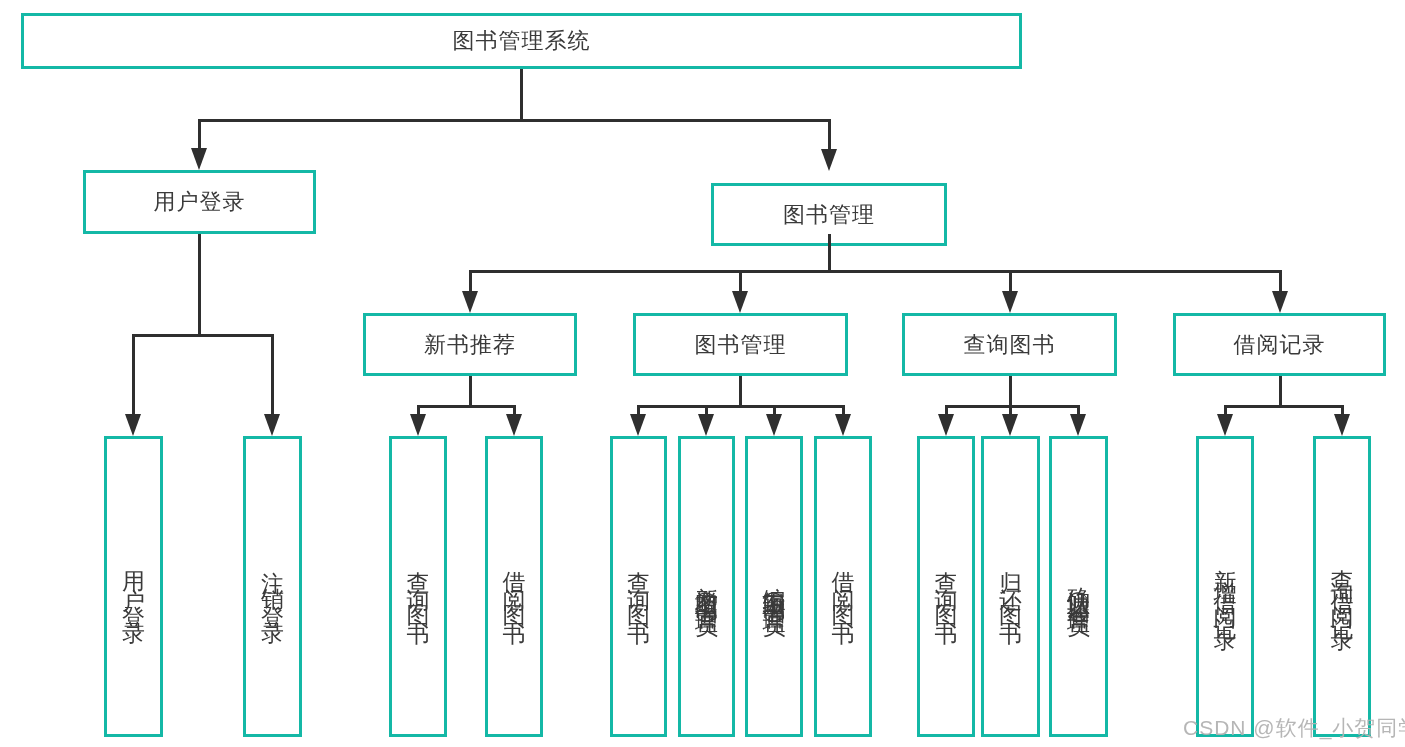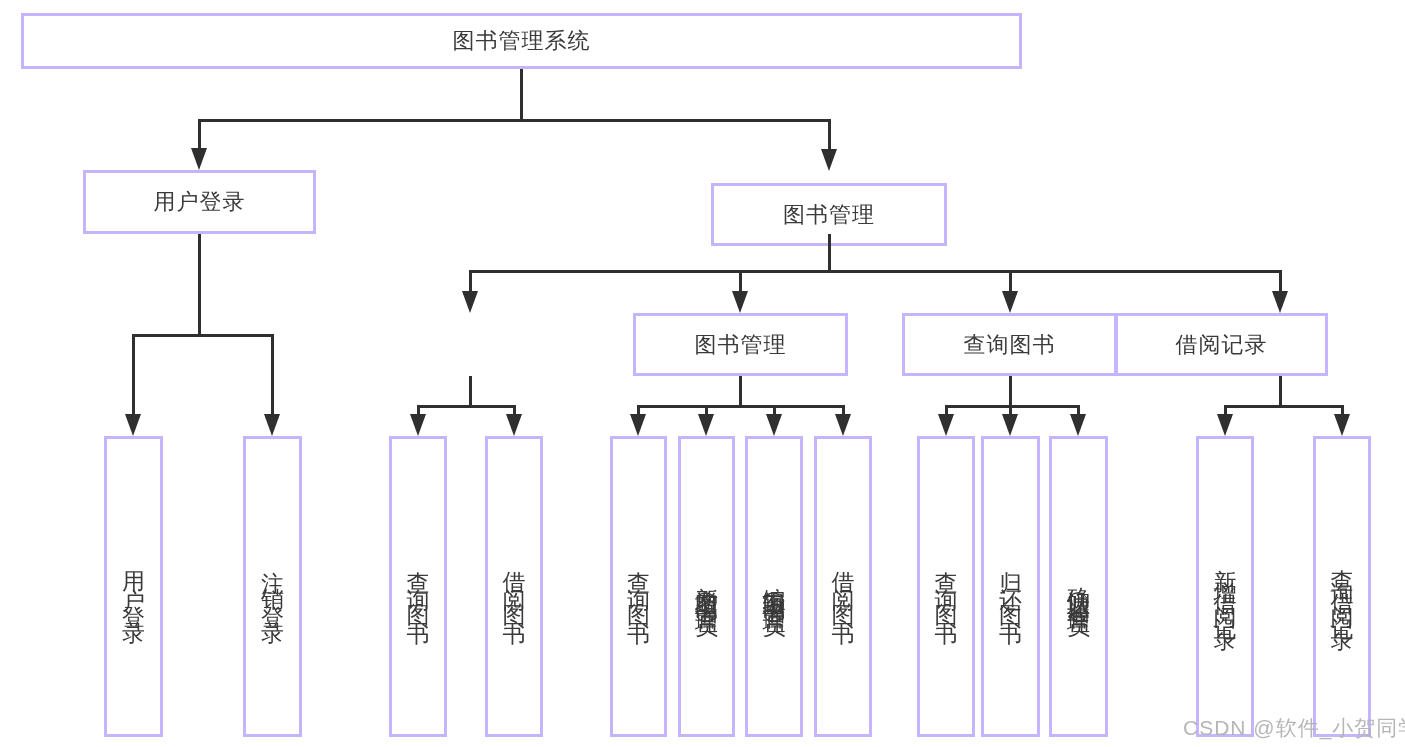--- a/index.html
+++ b/index.html
@@ -6,21 +6,21 @@
   #canvas {
     position:relative;
     width:1405px; height:747px;
     background:#ffffff;
     font-family:"Liberation Sans", sans-serif;
     overflow:hidden;
   }
   .box {
     position:absolute;
     box-sizing:border-box;
-    border:3px solid #c4b5fd;
+    border:3px solid #14b8a6;
     background:#ffffff;
     display:flex;
     align-items:center;
     justify-content:center;
     color:#3a3a3a;
   }
   .hbox { font-size:22px; letter-spacing:1px; }
   .leaf { top:436px; height:301px; }
   .leaf .vtext {
     writing-mode:vertical-rl;
@@ -62,30 +62,33 @@
   </div>
 
   <div class="box hbox" style="left:83px; top:170px; width:233px; height:64px;">
     <span>用户登录</span>
   </div>
 
   <div class="box hbox" style="left:711px; top:171px; width:236px; height:63px;margin-top:12px;">
     <span>图书管理</span>
   </div>
 
+  <div class="box hbox" style="left:363px; top:313px; width:214px; height:63px;">
+    <span>新书推荐</span>
+  </div>
 
   <div class="box hbox" style="left:633px; top:313px; width:215px; height:63px;">
     <span>图书管理</span>
   </div>
 
   <div class="box hbox" style="left:902px; top:313px; width:215px; height:63px;">
     <span>查询图书</span>
   </div>
 
-  <div class="box hbox" style="left:1115px; top:313px; width:213px; height:63px;">
+  <div class="box hbox" style="left:1173px; top:313px; width:213px; height:63px;">
     <span>借阅记录</span>
   </div>
 
   <div class="box leaf" style="left:104px; width:59px;">
     <span class="vtext sp-lg">用户登录</span>
   </div>
   <div class="box leaf" style="left:243px; width:59px;">
     <span class="vtext sp-lg">注销登录</span>
   </div>
 

